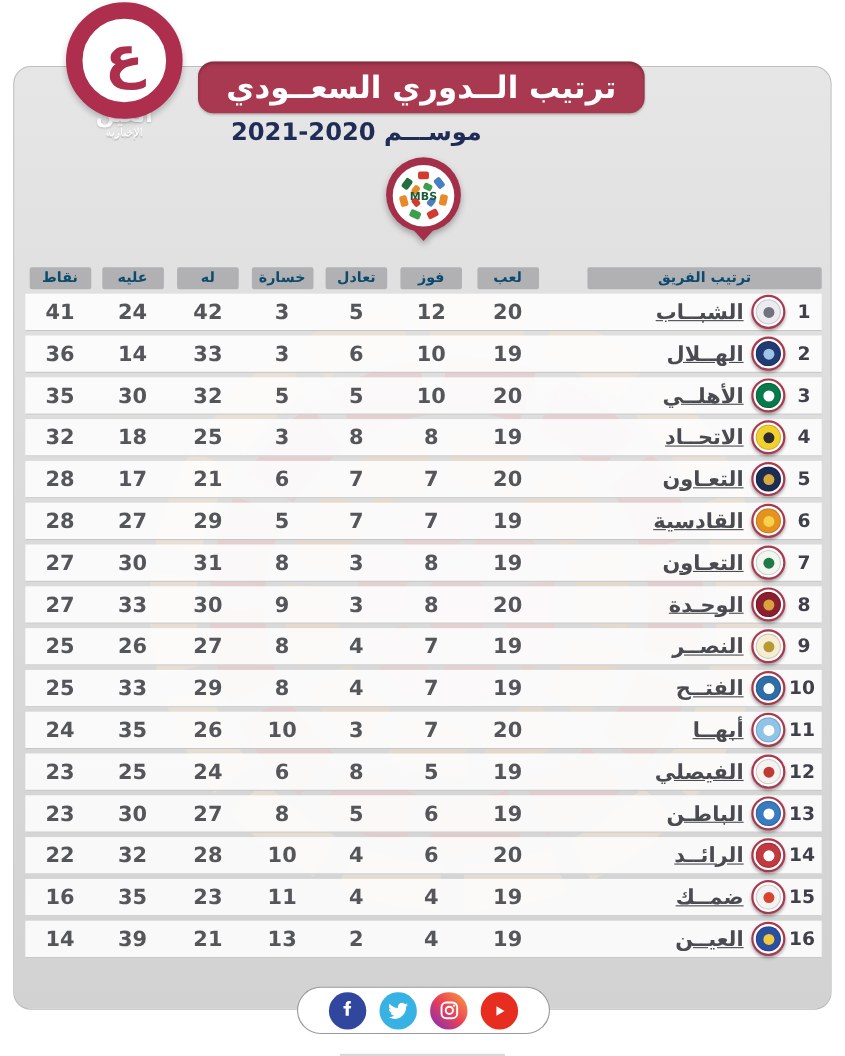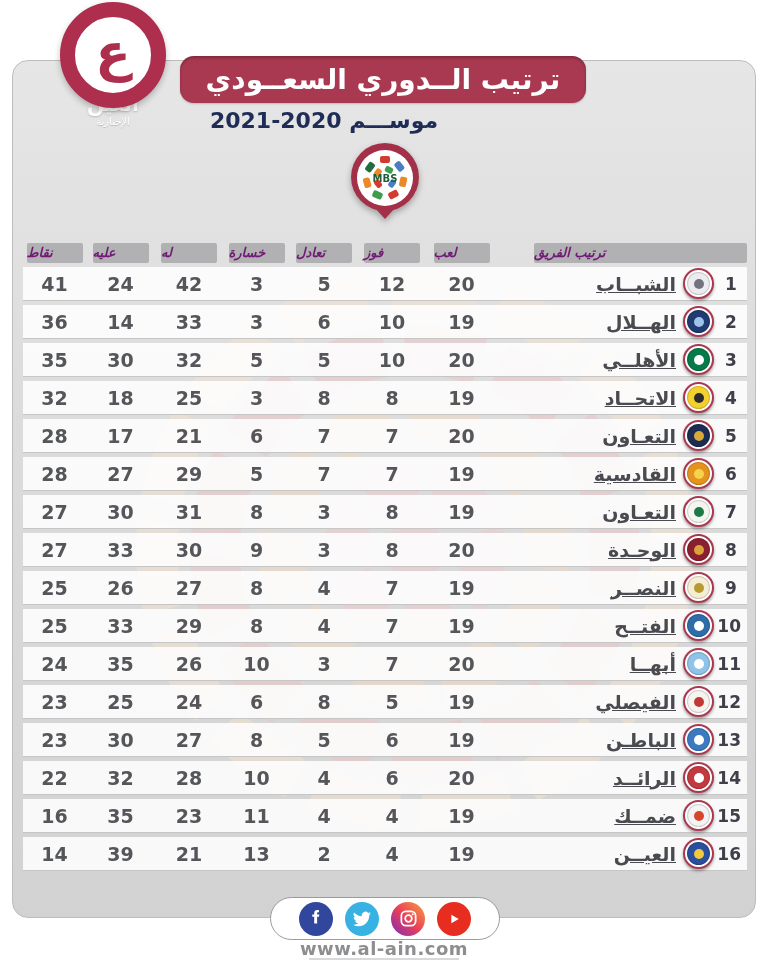--- a/index.html
+++ b/index.html
@@ -37,22 +37,22 @@
   .season { position:absolute; left:0; top:108px; width:648px; text-align:center; z-index:5;
           color:#1f2c55; font-size:22px; font-weight:bold; direction:rtl; }
 
   
   .mbs { position:absolute; left:347px; top:139px; z-index:5; filter:drop-shadow(0 3px 3px rgba(0,0,0,.3)); }
 
   
   .tbl { position:absolute; left:10px; top:182px; width:724px; direction:rtl; }
   .hdr-row, .trow { display:grid;
           grid-template-columns:250px 71px 68px 68px 67px 68px 69px 63px; }
-  .chip { background:#b1b1b3; color:#701a75; font-size:13px; font-weight:bold;
-          height:20px; line-height:20px; text-align:left; border-radius:2px;font-style:italic; }
+  .chip { background:#b1b1b3; color:#0c4a6e; font-size:13px; font-weight:bold;
+          height:20px; line-height:20px; text-align:center; border-radius:2px; }
   .chip.small { width:56px; margin:0 auto; }
   .hdr-row { margin-bottom:4px; }
   .trow { height:34px; margin-bottom:4px; background:rgba(255,255,255,.86);
           border-bottom:1px solid #c6c6c6; align-items:center; }
   .stat { text-align:center; color:#55565a; font-size:19px; font-weight:bold; }
   .team-cell { display:flex; align-items:center; gap:7px; padding-right:6px; height:100%; }
   .rank { width:20px; text-align:center; color:#3f404a; font-size:17px; font-weight:bold; }
   .crest { width:31px; height:31px; border-radius:50%; background:#fff;
           border:2px solid #a93950; display:flex; align-items:center; justify-content:center;
           box-shadow:0 2px 3px rgba(0,0,0,.35); flex:0 0 auto; }
@@ -496,16 +496,15 @@
         <circle cx="17.4" cy="6.6" r="1.3" fill="#ffffff" stroke="none"></circle>
       </svg>
     </div>
     <div class="soc" style="background: rgb(230, 45, 32);">
       <svg width="16" height="16" viewBox="0 0 24 24" fill="#ffffff">
         <path d="M8 5.5v13l11-6.5z"></path>
       </svg>
     </div>
   </div>
 
-  <div class="site">www.al-ain.com</div>
   <div class="site-line"></div>
 
 </div>
 
 </body></html>

